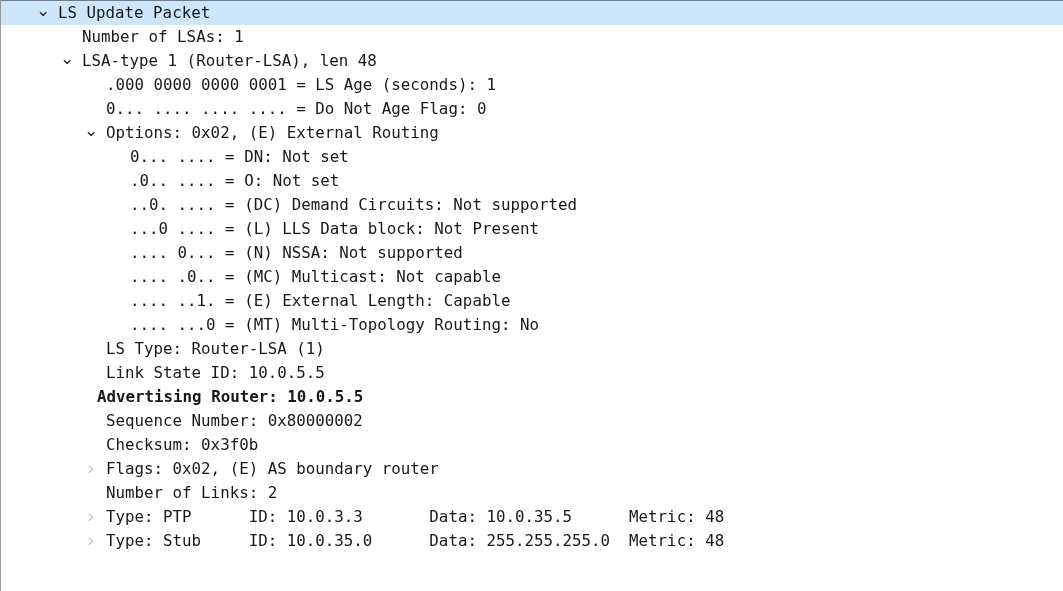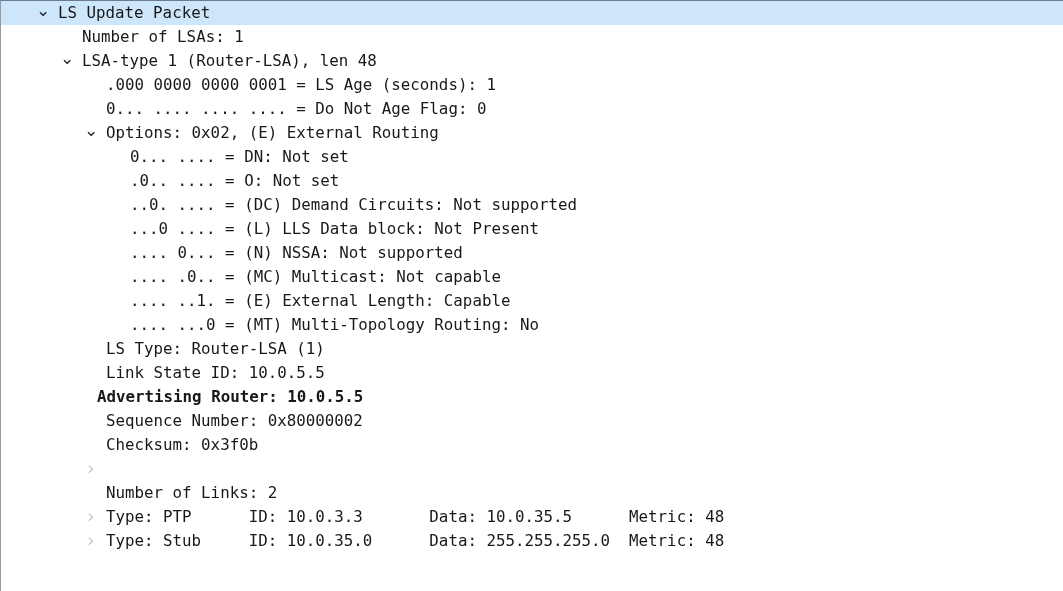--- a/index.html
+++ b/index.html
@@ -94,17 +94,17 @@
     <div class="tree-row"><span class="row-label" style="left: 129px;">...0 .... = (L) LLS Data block: Not Present</span></div>
     <div class="tree-row"><span class="row-label" style="left: 129px;">.... 0... = (N) NSSA: Not supported</span></div>
     <div class="tree-row"><span class="row-label" style="left: 129px;">.... .0.. = (MC) Multicast: Not capable</span></div>
     <div class="tree-row"><span class="row-label" style="left: 129px;">.... ..1. = (E) External Length: Capable</span></div>
     <div class="tree-row"><span class="row-label" style="left: 129px; text-align: center;">.... ...0 = (MT) Multi-Topology Routing: No</span></div>
     <div class="tree-row"><span class="row-label" style="left: 105px;">LS Type: Router-LSA (1)</span></div>
     <div class="tree-row"><span class="row-label" style="left: 105px;">Link State ID: 10.0.5.5</span></div>
     <div class="tree-row"><span class="row-label" style="left: 96px; font-weight: bold;">Advertising Router: 10.0.5.5</span></div>
     <div class="tree-row"><span class="row-label" style="left: 105px;">Sequence Number: 0x80000002</span></div>
     <div class="tree-row"><span class="row-label" style="left: 105px;">Checksum: 0x3f0b</span></div>
-    <div class="tree-row"><span class="twisty collapsed" style="left: 81px;"></span></div>
+    <div class="tree-row"><span class="twisty collapsed" style="left: 81px;"></span><span class="row-label" style="left: 105px;">Flags: 0x02, (E) AS boundary router</span></div>
     <div class="tree-row"><span class="row-label" style="left: 105px;">Number of Links: 2</span></div>
     <div class="tree-row"><span class="twisty collapsed" style="left: 81px;"></span><span class="row-label" style="left: 105px;">Type: PTP      ID: 10.0.3.3       Data: 10.0.35.5      Metric: 48</span></div>
     <div class="tree-row"><span class="twisty collapsed" style="left: 81px;"></span><span class="row-label" style="left: 105px;">Type: Stub     ID: 10.0.35.0      Data: 255.255.255.0  Metric: 48</span></div>
   </div>
 
 </body></html>

